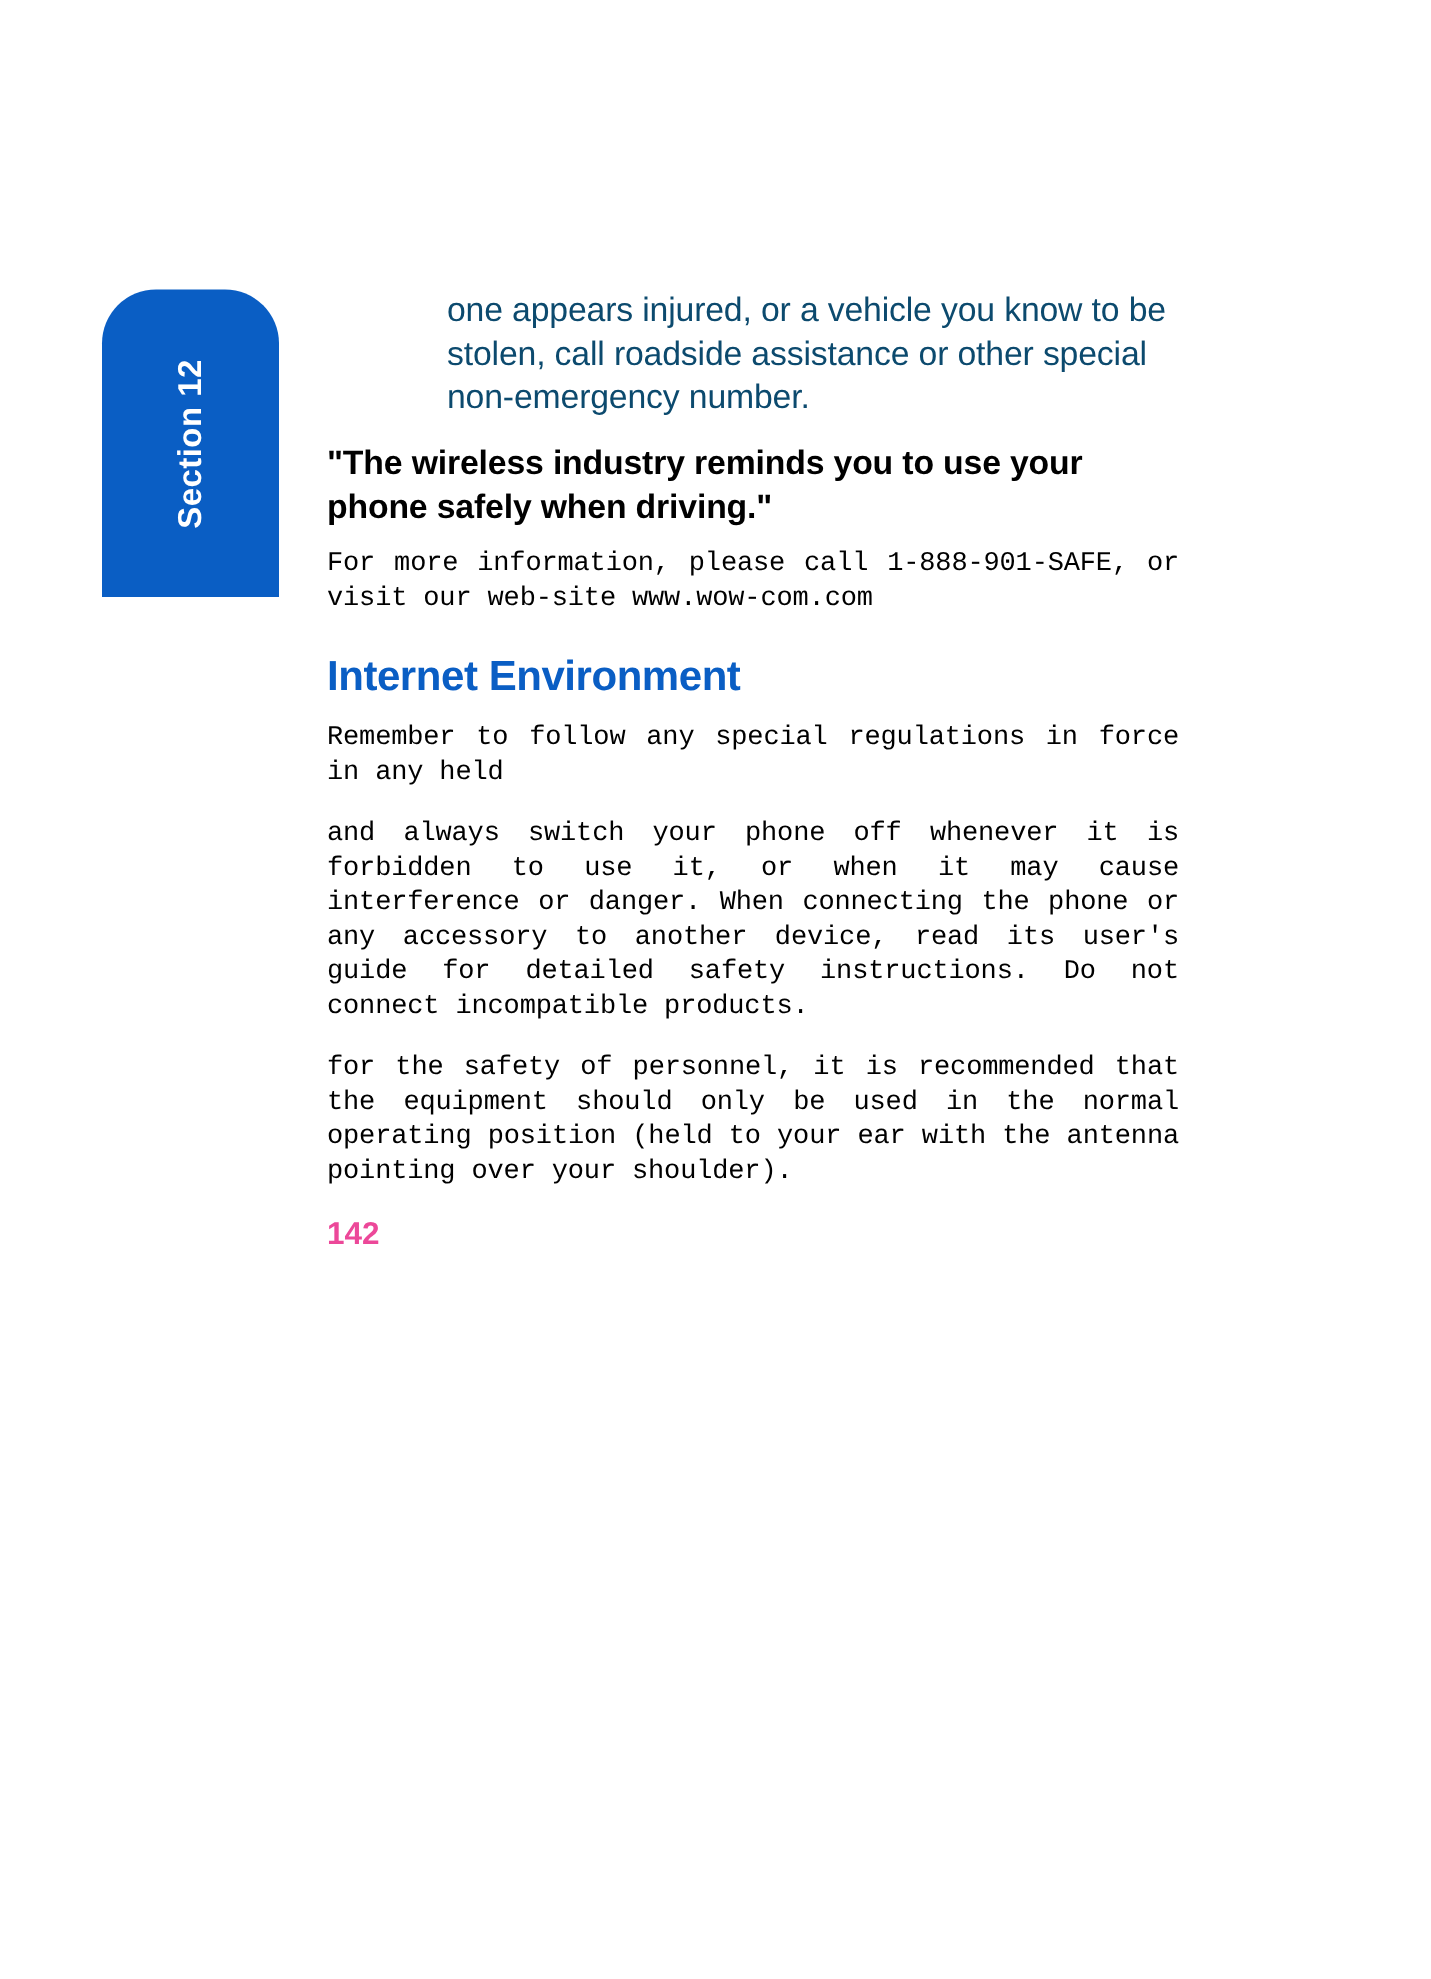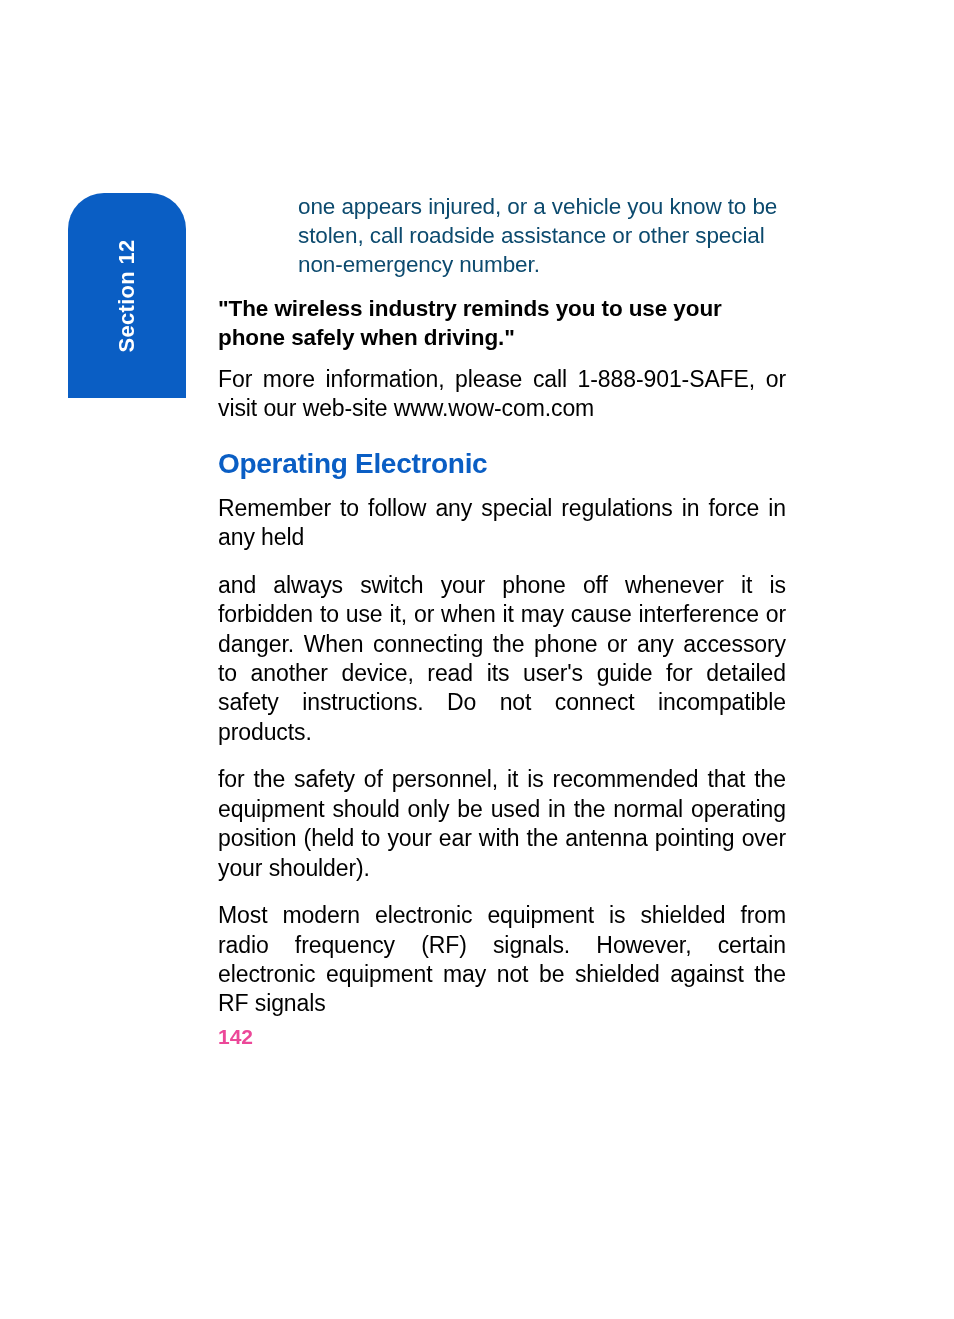--- a/index.html
+++ b/index.html
@@ -56,22 +56,22 @@
   .bold-quote {
     margin: 0 0 12px 0;
     font-family: Arial, Helvetica, sans-serif;
     font-weight: 700;
     font-size: 22.5px;
     line-height: 1.28;
     letter-spacing: -0.1px;
   }
   .body-para {
     margin: 0 0 18px 0;
-    font-family: Liberation Sans, sans-serif;
-    font-size: 23px;
+    font-family: Liberation Mono, monospace;
+    font-size: 18px;
     line-height: 1.28;
     color: #000000;
     text-align: justify;
     text-justify: inter-word;
     letter-spacing: -0.1px;
   }
   .heading {
     margin: 24px 0 14px 0;
     font-family: Arial, Helvetica, sans-serif;
     font-weight: 700;
@@ -98,29 +98,28 @@
 
   <div class="content">
 
     <p class="indent-para">one appears injured, or a vehicle you know to be stolen, call roadside assistance or other special non-emergency number.</p>
 
     <p class="bold-quote">"The wireless industry reminds you to use your phone safely when driving."</p>
 
     <p class="body-para">For more information, please call 1-888-901-SAFE, or visit our web-site www.wow-com.com</p>
 
 
-    <h2 class="heading">Operating Electronic</h2>
+    <h2 class="heading">Internet Environment</h2>
 
     <p class="body-para">Remember to follow any special regulations in force in any held</p>
 
     <p class="body-para">and always switch your phone off whenever it is forbidden to use it, or when it may cause interference or danger. When connecting the phone or any accessory to another device, read its user's guide for detailed safety instructions. Do not connect incompatible products.</p>
 
 
     <p class="body-para">for the safety of personnel, it is recommended that the equipment should only be used in the normal operating position (held to your ear with the antenna pointing over your shoulder).</p>
 
 
-    <p class="body-para" style="margin-bottom:4px;">Most modern electronic equipment is shielded from radio frequency (RF) signals. However, certain electronic equipment may not be shielded against the RF signals</p>
 
     <p class="page-number">142</p>
 
   </div>
 
 </div>
 
 </body></html>

